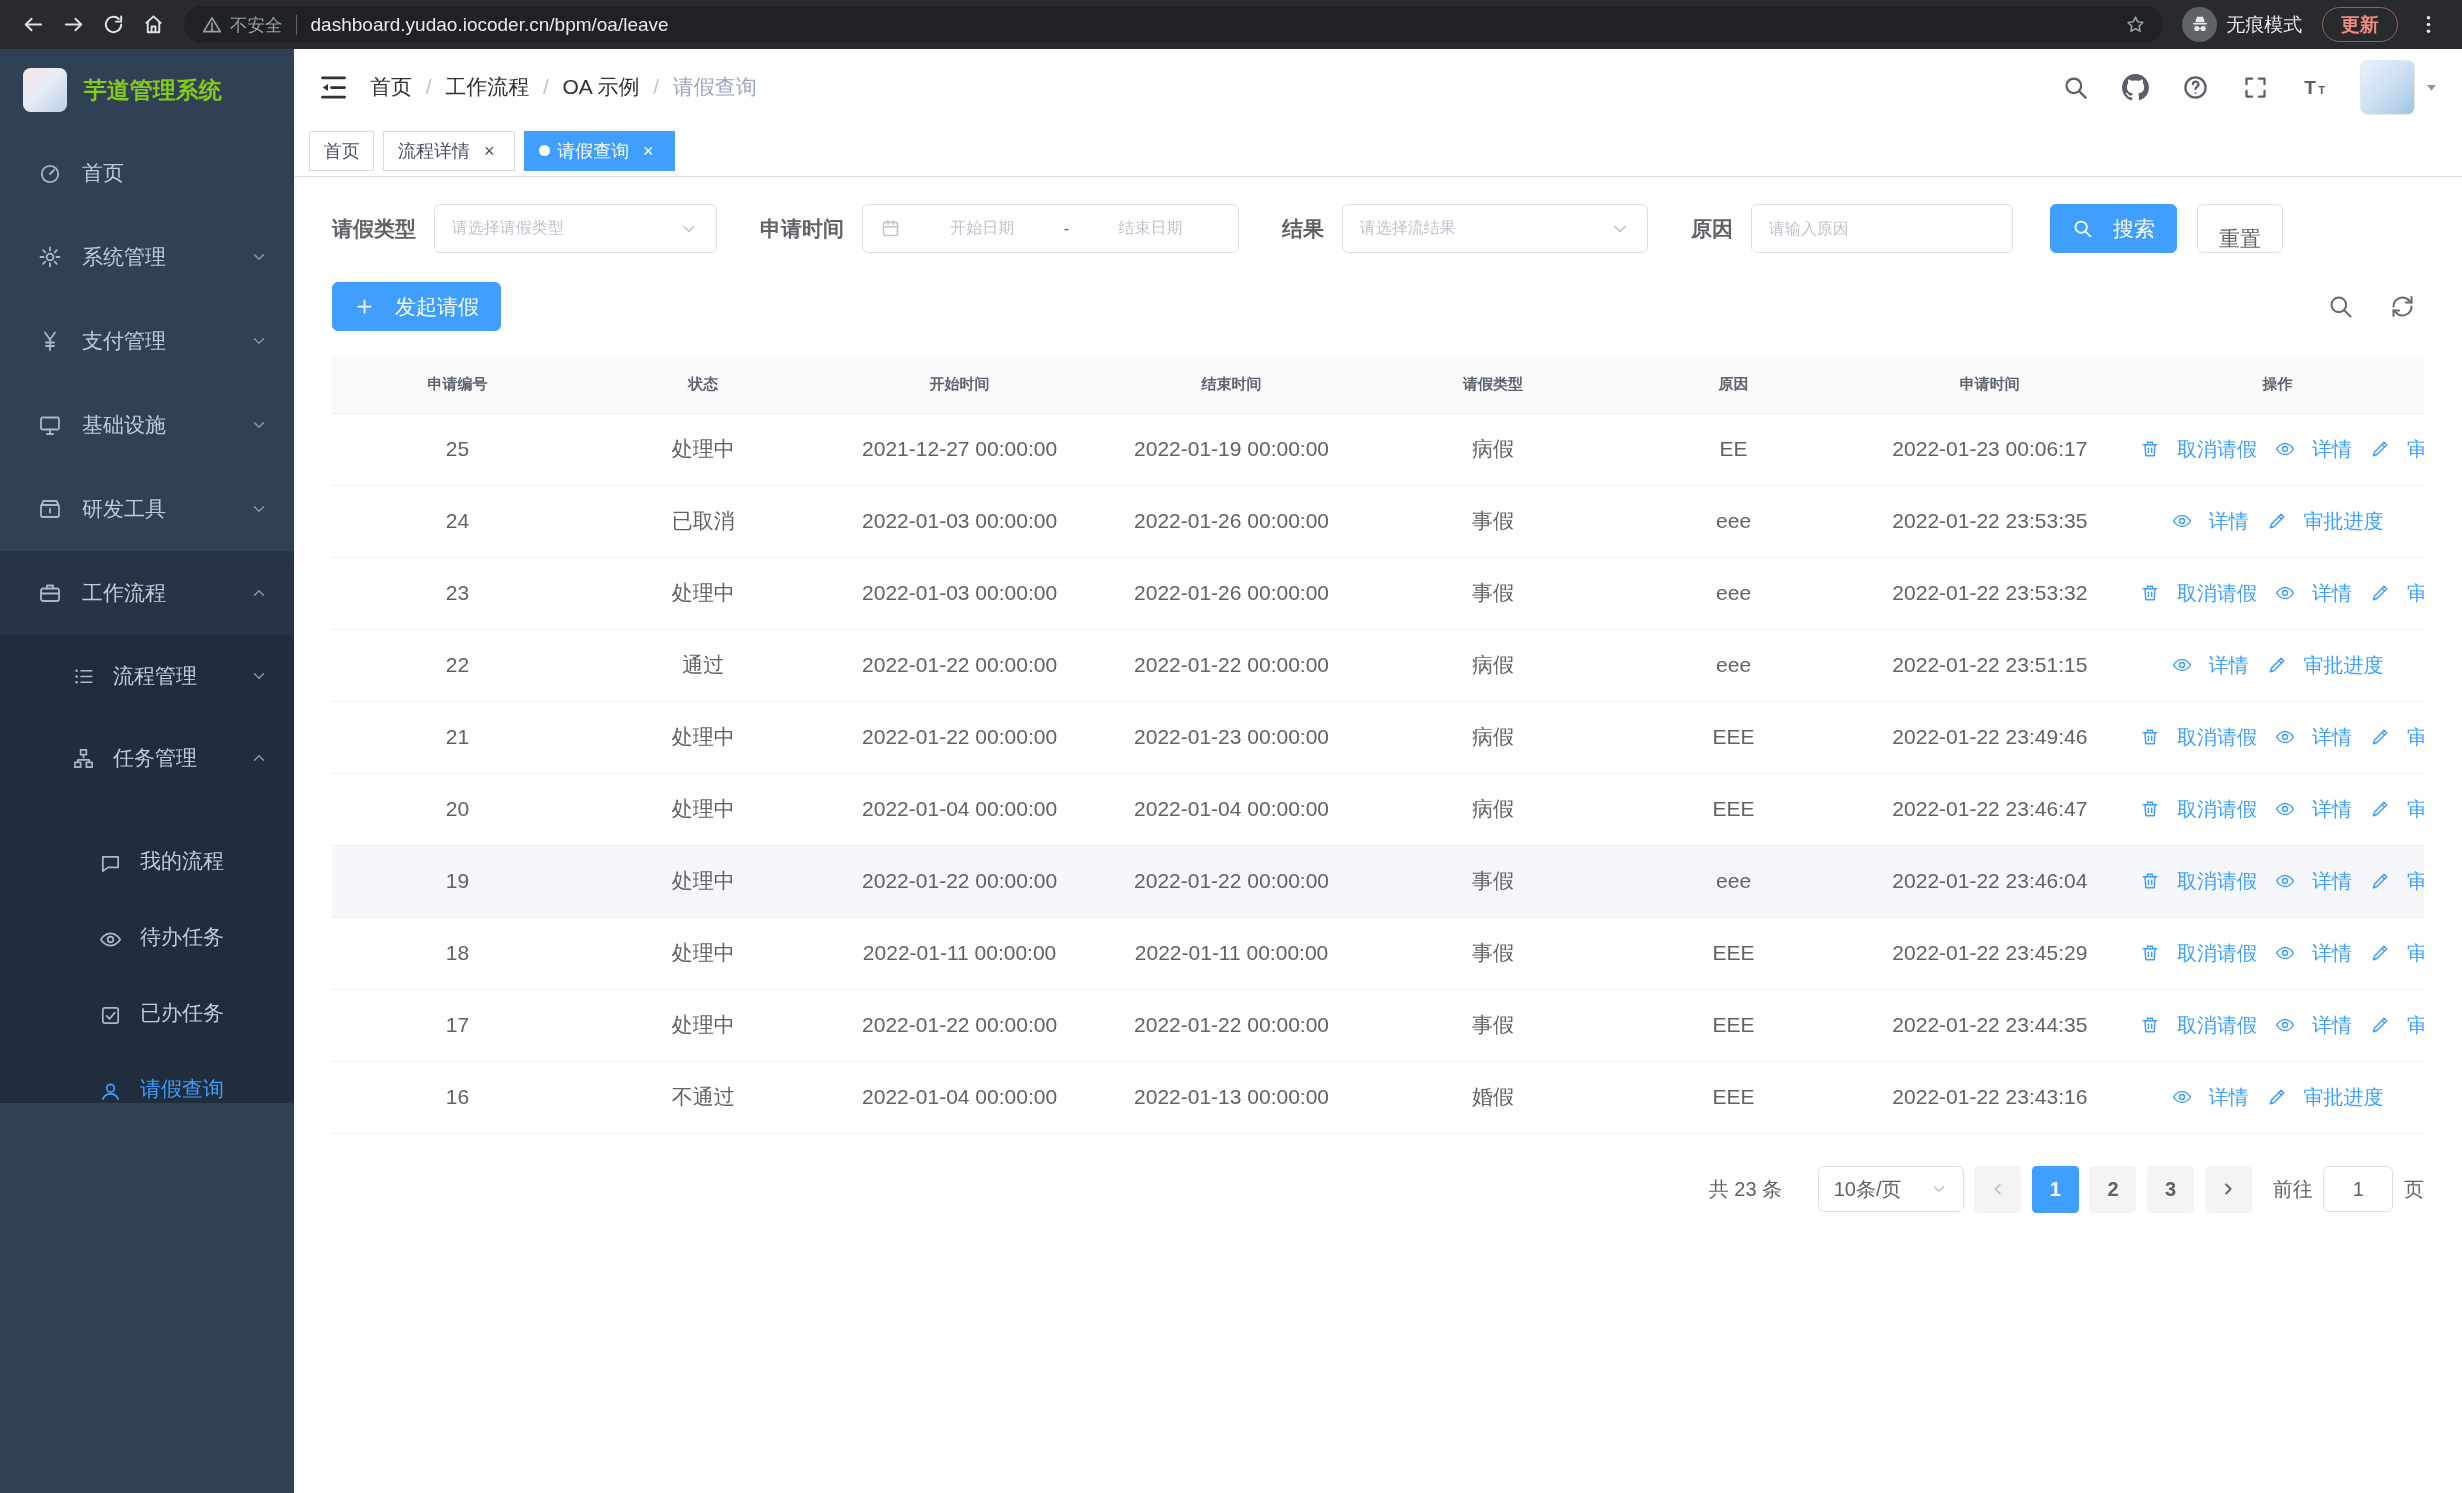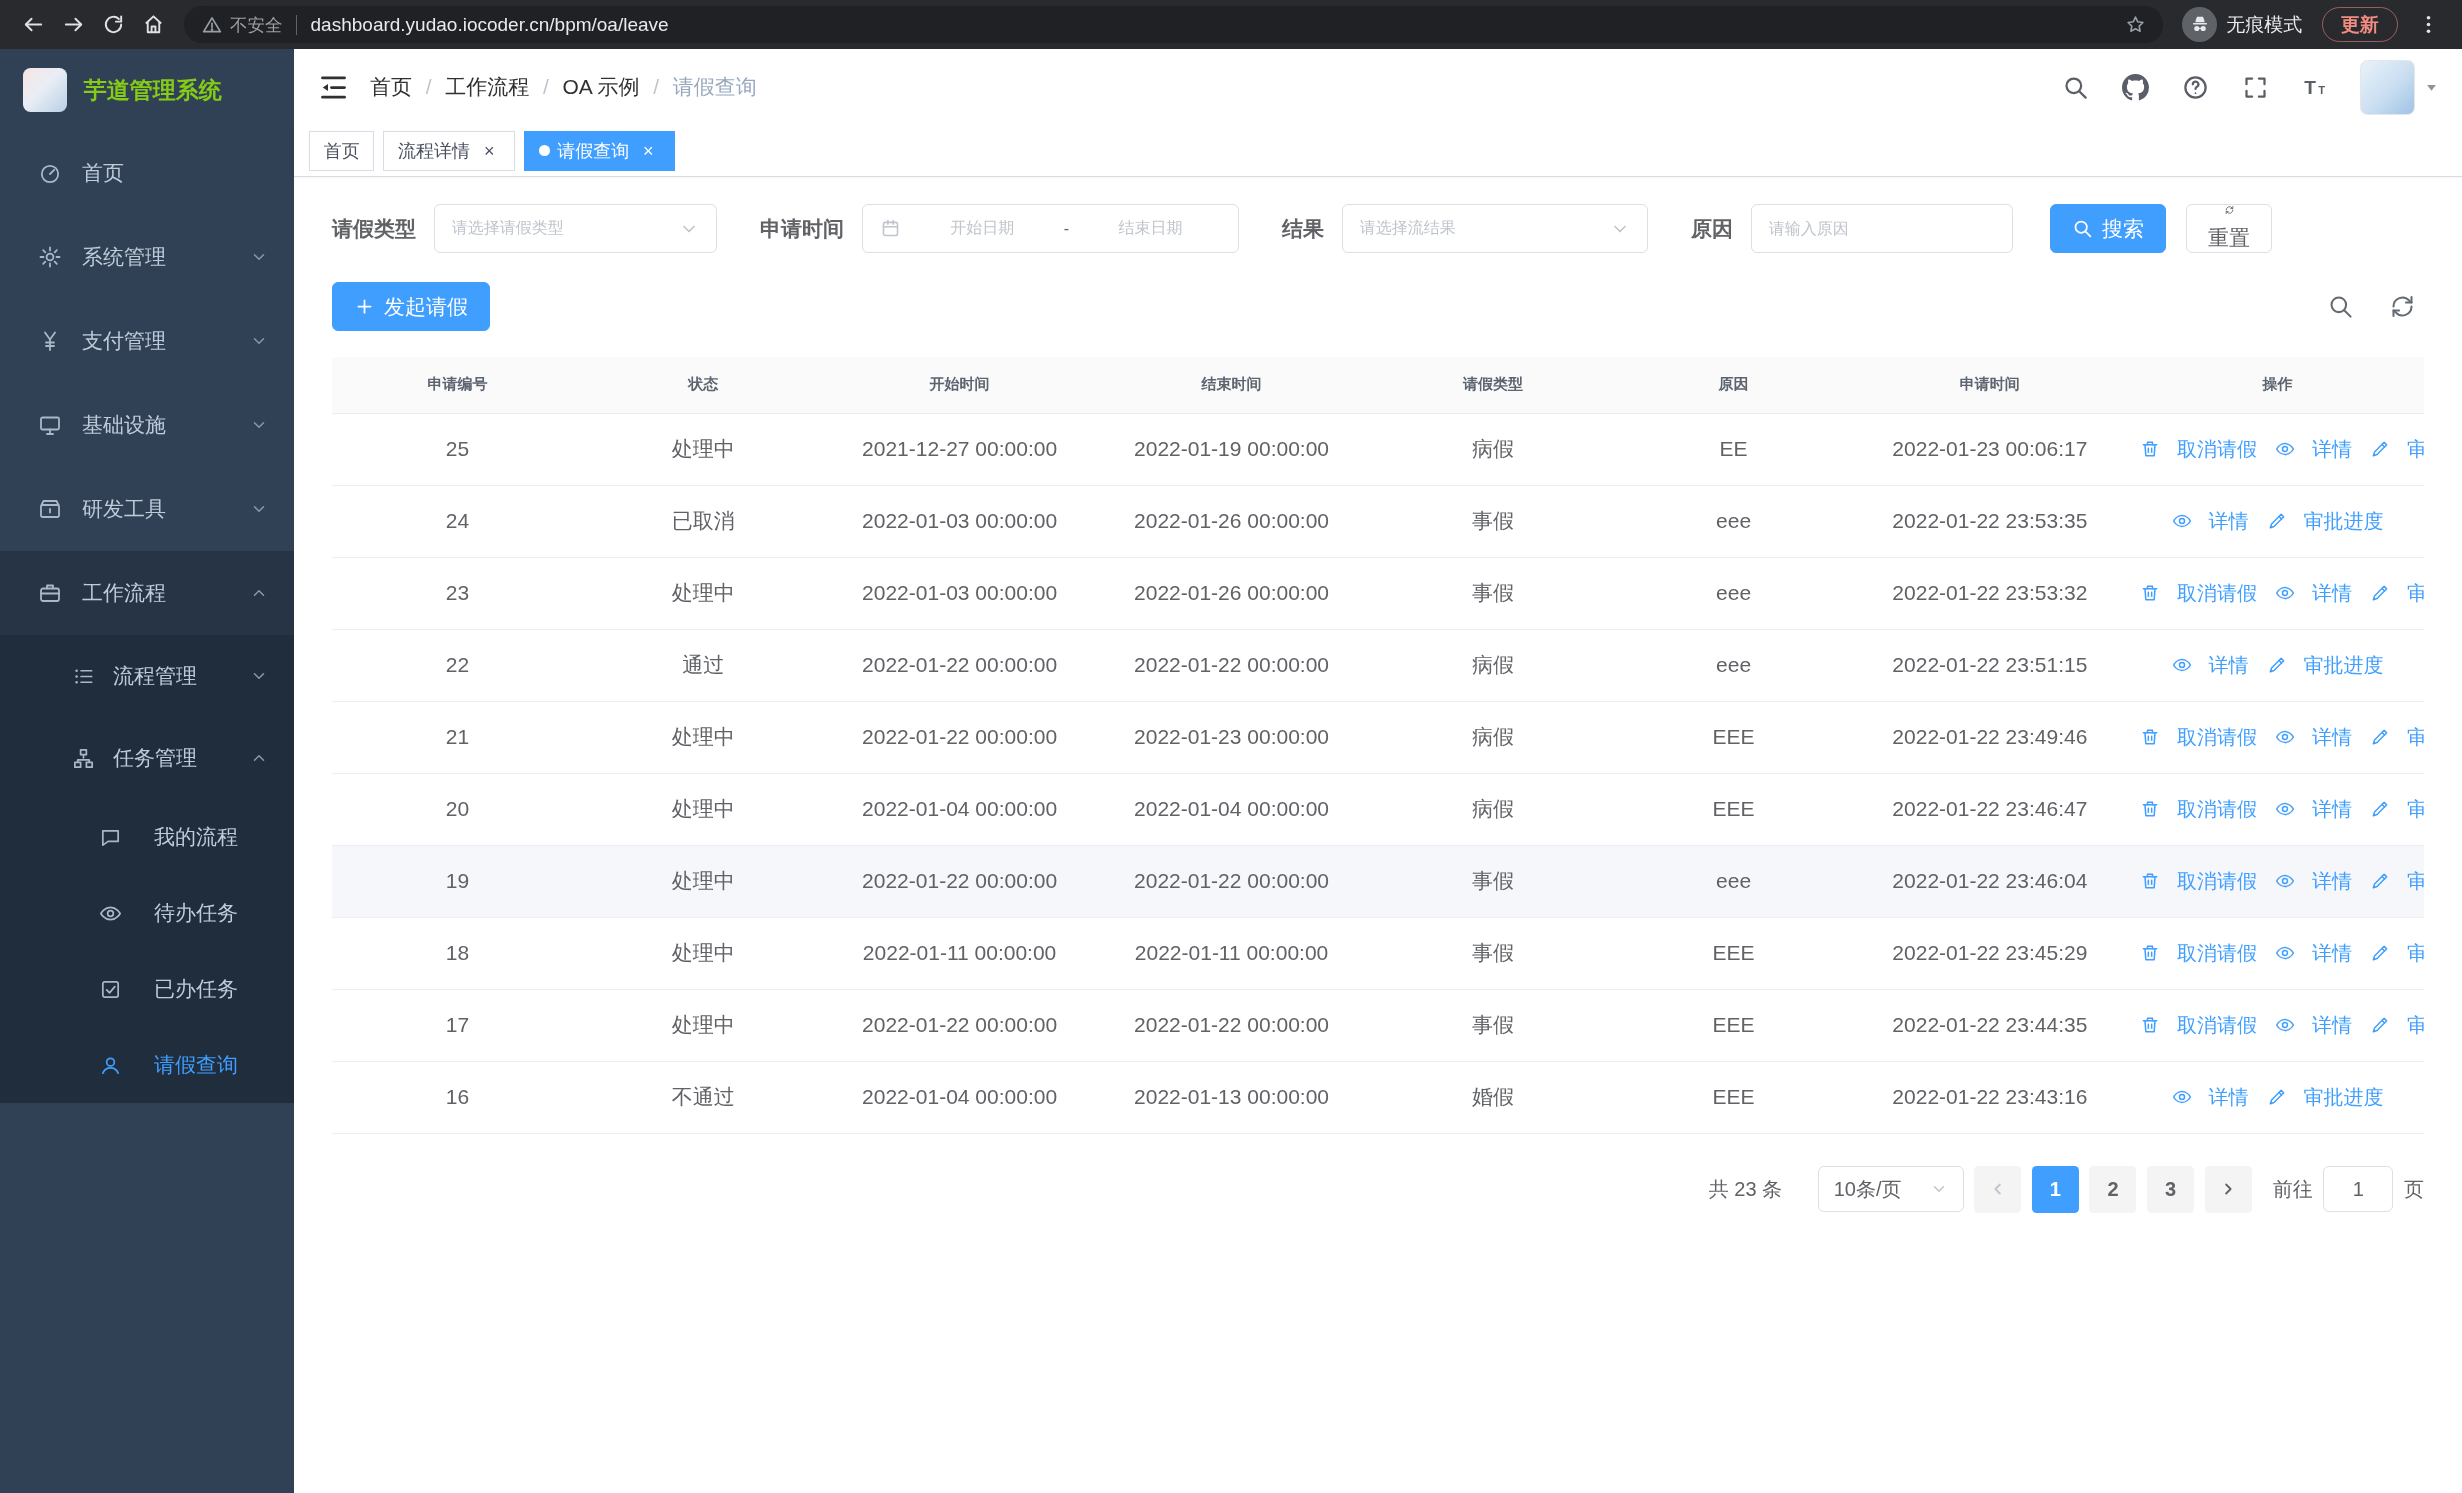--- a/index.html
+++ b/index.html
@@ -35,21 +35,21 @@
   .logo-avatar { width:44px; height:44px; border-radius:7.6px; background:linear-gradient(135deg,#f7e4e2,#e9eef5 45%,#b9cfe6); flex:none; }
   .logo-title { color:#84cc16; font-size:23px; font-weight:700; white-space:nowrap; }
   .m-item { height:84px; display:flex; align-items:center; padding:0 26px 0 38px; gap:20px; color:#bfcbd9; font-size:21px; cursor:pointer; }
   .m-item.expanded { background:#263445; }
   .mi { width:24px; height:24px; flex:none; color:#aab7c7; }
   .mi svg { width:100%; height:100%; }
   .m-caret { margin-left:auto; color:#8b98a9; }
   .m-caret svg { width:18px; height:18px; }
   .submenu { background:#1f2d3d; }
   .sm-item { height:82px; padding:0 26px 0 72px; display:flex; align-items:center; gap:18px; color:#bfcbd9; font-size:21px; cursor:pointer; }
-  .leaf { height:76px; padding:0 26px 0 99px; display:flex; align-items:center; gap:32px; color:#bfcbd9; font-size:21px; cursor:pointer; }
+  .leaf { height:76px; padding:0 26px 0 99px; display:flex; align-items:flex-end; gap:18px; color:#bfcbd9; font-size:21px; cursor:pointer; }
   .leaf .mi, .sm-item .mi { width:23px; height:23px; }
   .leaf.active { color:#409eff; }
   .leaf.active .mi { color:#409eff; }
 
   
   .main { flex:1; min-width:0; display:flex; flex-direction:column; background:#fff; }
   .navbar { height:76px; display:flex; align-items:center; padding:0 23px; }
   .fold { width:33px; height:33px; color:#303133; margin-right:20px; cursor:pointer; }
   .fold svg { width:100%; height:100%; }
   .crumbs { display:flex; align-items:center; gap:13.7px; font-size:21px; }
@@ -84,21 +84,21 @@
   .w-select { width:283px; margin-right:43px; }
   .w-date { width:377px; margin-right:43px; gap:10.6px; }
   .w-date .cal { color:#c0c4cc; flex:none; }
   .w-date .cal svg { width:21px; height:21px; }
   .w-date .dph { flex:1; text-align:center; color:#c0c4cc; white-space:nowrap; }
   .date-sep { color:#606266; flex:none; }
   .w-result { width:306px; margin-right:43px; }
   .w-reason { width:262px; margin-right:37px; cursor:text; }
   .w-reason input { border:none; outline:none; width:100%; font:inherit; color:#606266; background:transparent; }
   .w-reason input::placeholder { color:#c0c4cc; }
-  .btn { height:49px; border-radius:6px; font-size:21px; display:inline-flex; align-items:center; justify-content:center; gap:9px; padding:0 21px; border:0.8px solid transparent; cursor:pointer; white-space:nowrap; }
+  .btn { height:49px; border-radius:6px; font-size:21px; display:inline-flex; align-items:center; justify-content:center; gap:20px; padding:0 21px; border:0.8px solid transparent; cursor:pointer; white-space:nowrap; }
   .btn svg { width:21px; height:21px; }
   .btn-primary { background:#409eff; border-color:#409eff; color:#fff; }
   .btn-plain { background:#fff; border-color:#dcdfe6; color:#606266; margin-left:20px;flex-direction:column; }
 
   .toolbar-row { display:flex; align-items:center; margin-bottom:26px; }
   .tool-ics { margin-left:auto; display:flex; align-items:center; gap:35px; color:#646a73; padding-right:7.6px; }
   .tool-ic { width:27px; height:27px; cursor:pointer; }
   .tool-ic svg { width:100%; height:100%; }
 
   

